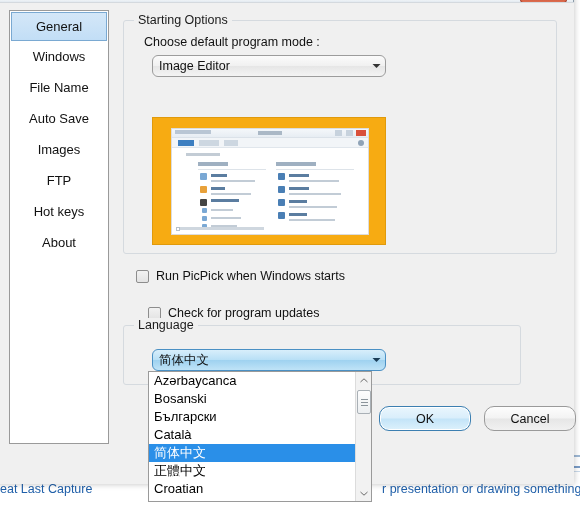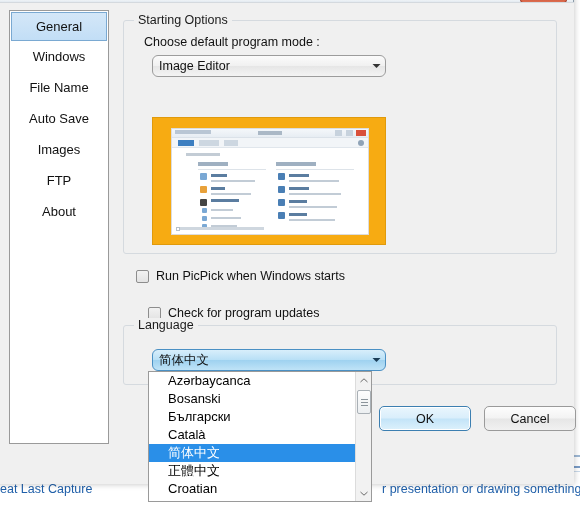--- a/index.html
+++ b/index.html
@@ -110,21 +110,21 @@
   .groupbox > .gb-title {
     position: absolute; top: -8px; left: 10px;
     background: #f0f0f0;
     padding: 0 4px;
     font-size: 12.5px;
     color: #1a1a1a;
     white-space: nowrap;
   }
 
   #gb-starting { left: 5px; top: 10px; width: 434px; height: 234px; }
-  #gb-language { left: 5px; top: 315px; width: 434px; height: 60px; }
+  #gb-language { left: 5px; top: 315px; width: 398px; height: 60px; }
 
   .field-label {
     position: absolute;
     font-size: 12.5px; color: #111; white-space: nowrap;
   }
 
   
   .combo {
     position: absolute;
     height: 22px;
@@ -200,42 +200,42 @@
     flex: 0 0 auto;
   }
   .cblabel { margin-left: 7px; font-size: 12.5px; color: #111; white-space: nowrap; }
 
   
   .btn {
     position: absolute;
     height: 25px;
     background: linear-gradient(to bottom, #fdfdfd 0%, #f3f3f3 48%, #e6e6e6 52%, #f1f1f1 100%);
     border: 1px solid #9a9a9a;
-    border-radius: 5px;
+    border-radius: 10px;
     display: flex; align-items: center; justify-content: center;
     font-size: 12.5px; color: #111;
   }
   .btn.default {
     background: linear-gradient(to bottom, #eaf6fd 0%, #d9eefb 48%, #c3e4f8 52%, #ddf1fc 100%);
     border: 1px solid #3c7fb1;
     box-shadow: 0 0 0 1px #ffffff inset;
   }
 
   
   #dd-popup {
     position: absolute; left: 148px; top: 371px;
     width: 224px; height: 131px;
     background: #ffffff;
     border: 1px solid #9a9a9a;
     z-index: 50;
     overflow: hidden;
   }
   .dd-item {
     height: 18px; line-height: 18px;
-    padding-left: 19px;
+    padding-left: 5px;
     font-size: 13px;
     color: #000;
     white-space: nowrap;
   }
   .dd-item.sel { background: #2a8fe8; color: #ffffff; }
   #dd-scroll {
     position: absolute; right: 0; top: 0;
     width: 16px; height: 100%;
     background: #f2f2f2;
     border-left: 1px solid #dcdcdc;
@@ -279,20 +279,21 @@
 
   <div id="client">
 
     <div id="sidebar">
       <div class="side-item selected">General</div>
       <div class="side-item">Windows</div>
       <div class="side-item">File Name</div>
       <div class="side-item">Auto Save</div>
       <div class="side-item">Images</div>
       <div class="side-item">FTP</div>
+      <div class="side-item">Hot keys</div>
       <div class="side-item">About</div>
     </div>
 
     <div id="content">
 
       <div class="groupbox" id="gb-starting">
         <div class="gb-title">Starting Options</div>
 
         <div class="field-label" style="left:20px; top:14px;">Choose default program mode :</div>
 

